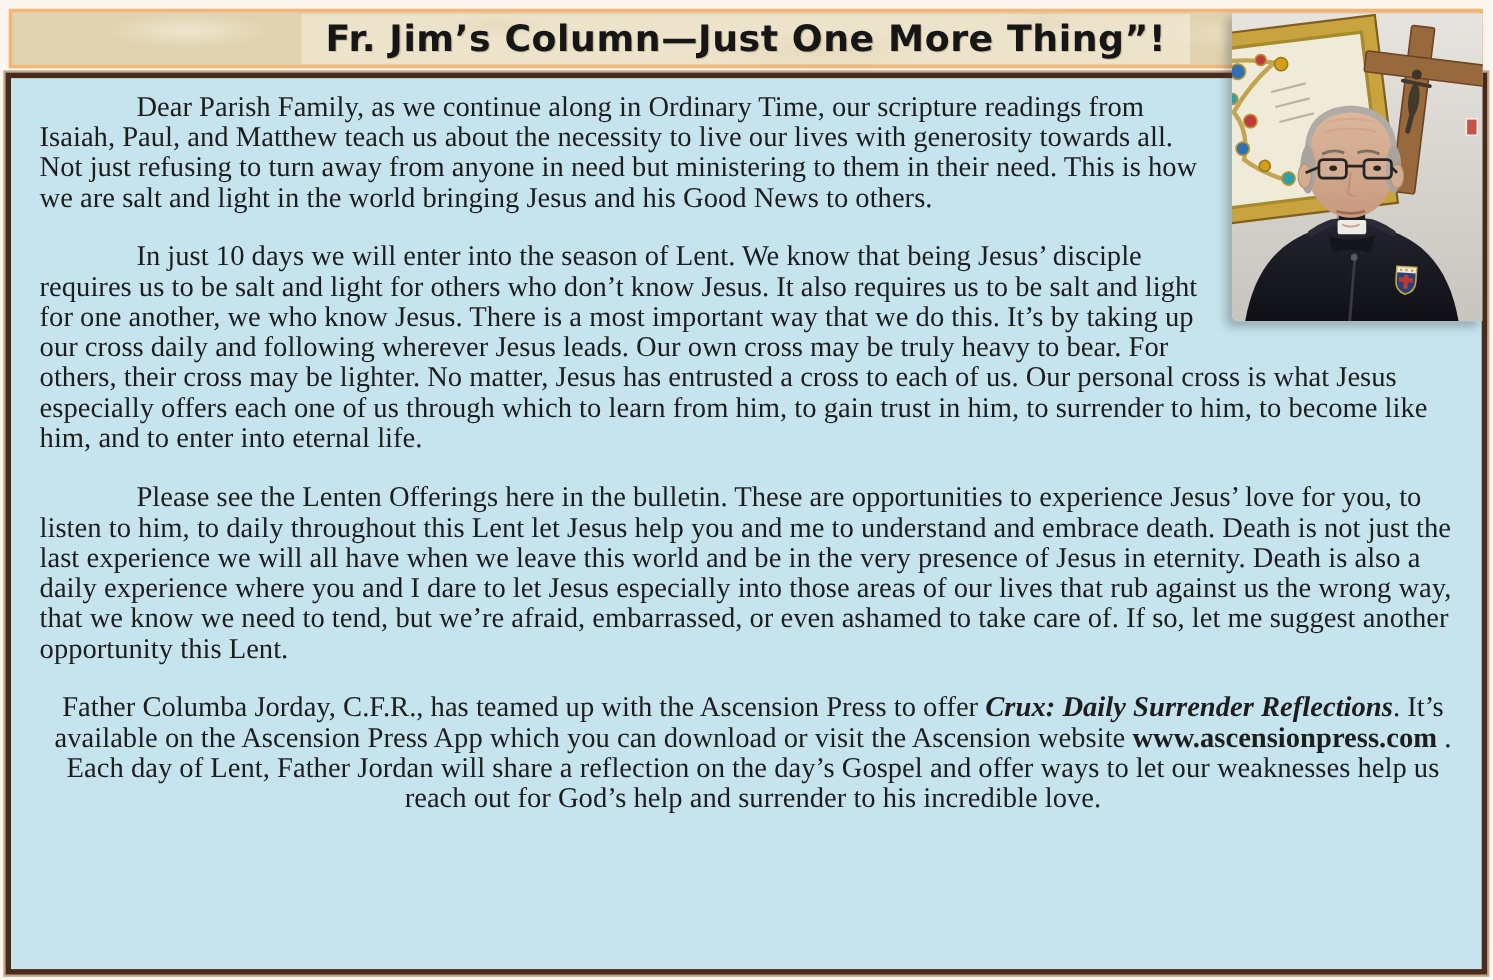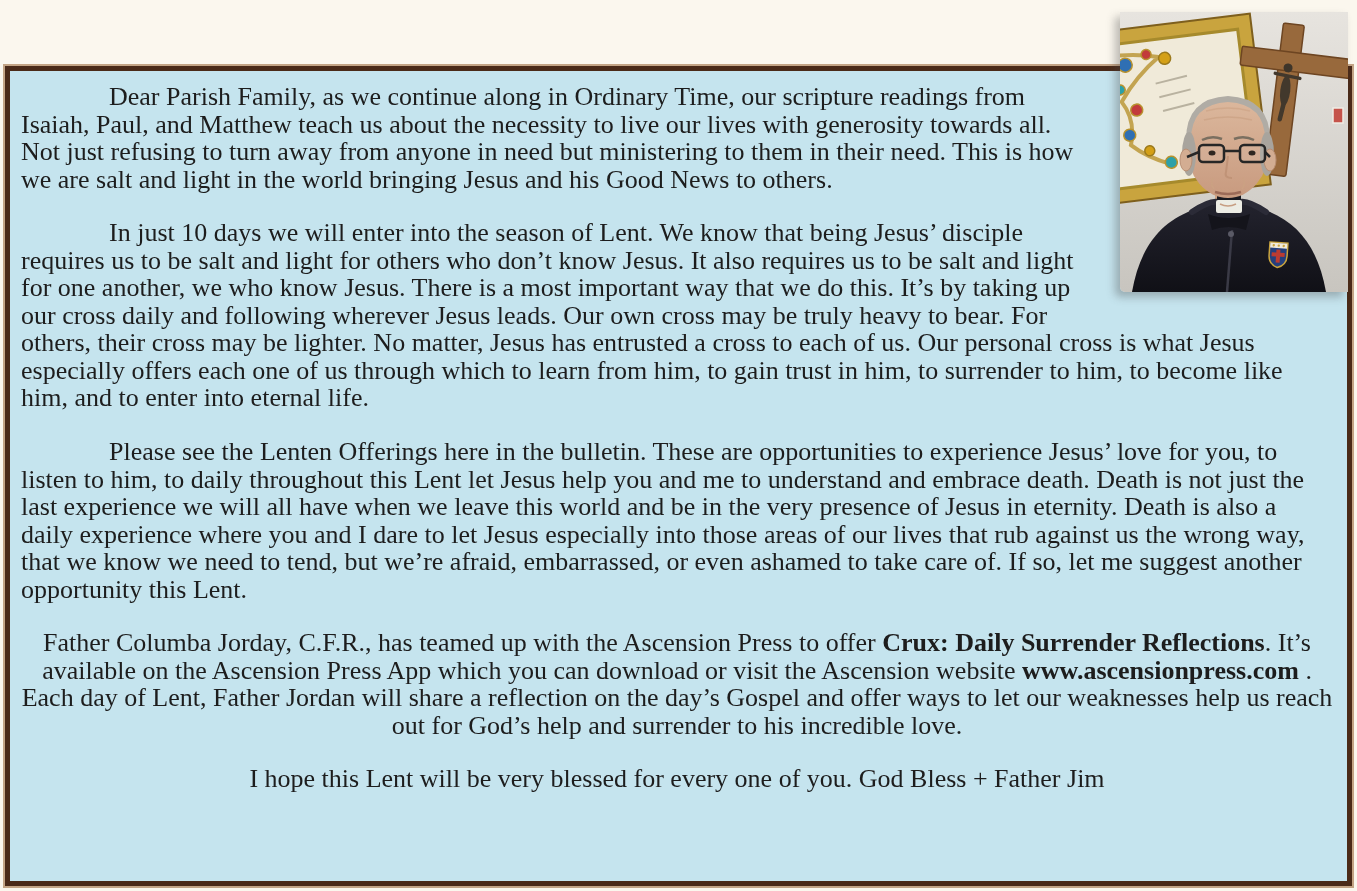--- a/index.html
+++ b/index.html
@@ -45,38 +45,38 @@
     text-shadow: 1px 1px 0 rgba(90,70,40,.25);
   }
 
   
   .content-box {
     position: absolute;
     left: 5px; right: 5px; top: 66px; bottom: 5px;
     border: 5px solid var(--content-border, #4a2a18);
     box-shadow: 0 0 0 2px rgba(150,96,48,.55);
     background: var(--content-bg, #c5e4ee);
-    padding: 12px 14px 0 11px;
+    padding: 12px 14px 0 26px;
     color: var(--text, #1d1d1d);
     z-index: 2;
   }
   .photo-spacer {
     float: right;
     width: 226px;
     height: 214px;
     margin: 0 0 8px 16px;
   }
   .content-box p {
     font-size: 26px;
     line-height: 1.06;
     margin: 0 0 26px 0;
   }
   .indent { text-indent: 88px; }
   .centered { text-align: center; }
-  .bold-italic { font-weight: 700; }
+  .bold-italic { font-weight: 700; font-style: italic; }
   .bold { font-weight: 700; margin-top: 48px; }
 
   
   .pastor-photo {
     position: absolute;
     top: 12px;
     right: 9px;
     width: 228px;
     height: 280px;
     z-index: 5;
@@ -84,33 +84,37 @@
     border-radius: 0 0 0 5px;
     overflow: hidden;
   }
   .pastor-photo svg { display: block; }
 </style>
 </head>
 <body>
 
 <div class="page">
 
+  <div class="header-band">
+    <div class="title-plate">
+      <span class="column-title">Fr. Jim’s Column—Just One More Thing”!</span>
+    </div>
+  </div>
 
   <div class="content-box">
     <div class="photo-spacer"></div>
 
     <p class="indent">Dear Parish Family, as we continue along in Ordinary Time, our scripture readings from Isaiah, Paul, and Matthew teach us about the necessity to live our lives with generosity towards all. Not just refusing to turn away from anyone in need but ministering to them in their need. This is how we are salt and light in the world bringing Jesus and his Good News to others.</p>
 
     <p class="indent">In just 10 days we will enter into the season of Lent. We know that being Jesus’ disciple requires us to be salt and light for others who don’t know Jesus. It also requires us to be salt and light for one another, we who know Jesus. There is a most important way that we do this. It’s by taking up our cross daily and following wherever Jesus leads. Our own cross may be truly heavy to bear. For others, their cross may be lighter. No matter, Jesus has entrusted a cross to each of us. Our personal cross is what Jesus especially offers each one of us through which to learn from him, to gain trust in him, to surrender to him, to become like him, and to enter into eternal life.</p>
 
     <p class="indent">Please see the Lenten Offerings here in the bulletin. These are opportunities to experience Jesus’ love for you, to listen to him, to daily throughout this Lent let Jesus help you and me to understand and embrace death. Death is not just the last experience we will all have when we leave this world and be in the very presence of Jesus in eternity. Death is also a daily experience where you and I dare to let Jesus especially into those areas of our lives that rub against us the wrong way, that we know we need to tend, but we’re afraid, embarrassed, or even ashamed to take care of. If so, let me suggest another opportunity this Lent.</p>
 
     <p class="centered"><span>Father Columba Jorday, C.F.R., has teamed up with the Ascension Press to offer </span><span class="bold-italic">Crux: Daily Surrender Reflections</span><span>. It’s available on the Ascension Press App which you can download or visit the Ascension website </span><span class="bold">www.ascensionpress.com</span><span> . Each day of Lent, Father Jordan will share a reflection on the day’s Gospel and offer ways to let our weaknesses help us reach out for God’s help and surrender to his incredible love.</span></p>
 
-    <p class="centered">I hope this Lent will be very blessed for every one of you. God Bless + Father Jim</p>
   </div>
 
   <div class="pastor-photo" role="img" aria-label="Portrait of Fr. Jim wearing glasses and a clerical collar, with a framed illuminated certificate and a wooden wall crucifix behind him">
     <svg width="228" height="280" viewBox="0 0 228 280" xmlns="http://www.w3.org/2000/svg">
       <defs>
         <linearGradient id="wallg" x1="0" y1="0" x2="0" y2="1">
           <stop offset="0" stop-color="#e7e4df"></stop>
           <stop offset="1" stop-color="#c8c5bf"></stop>
         </linearGradient>
         <linearGradient id="skin" x1="0" y1="0" x2="0" y2="1">

